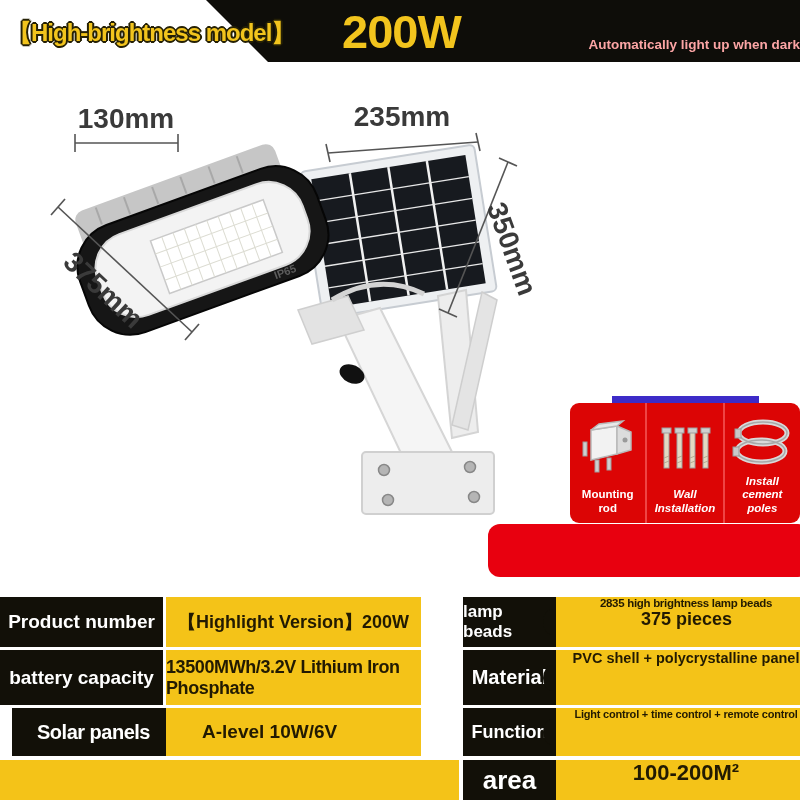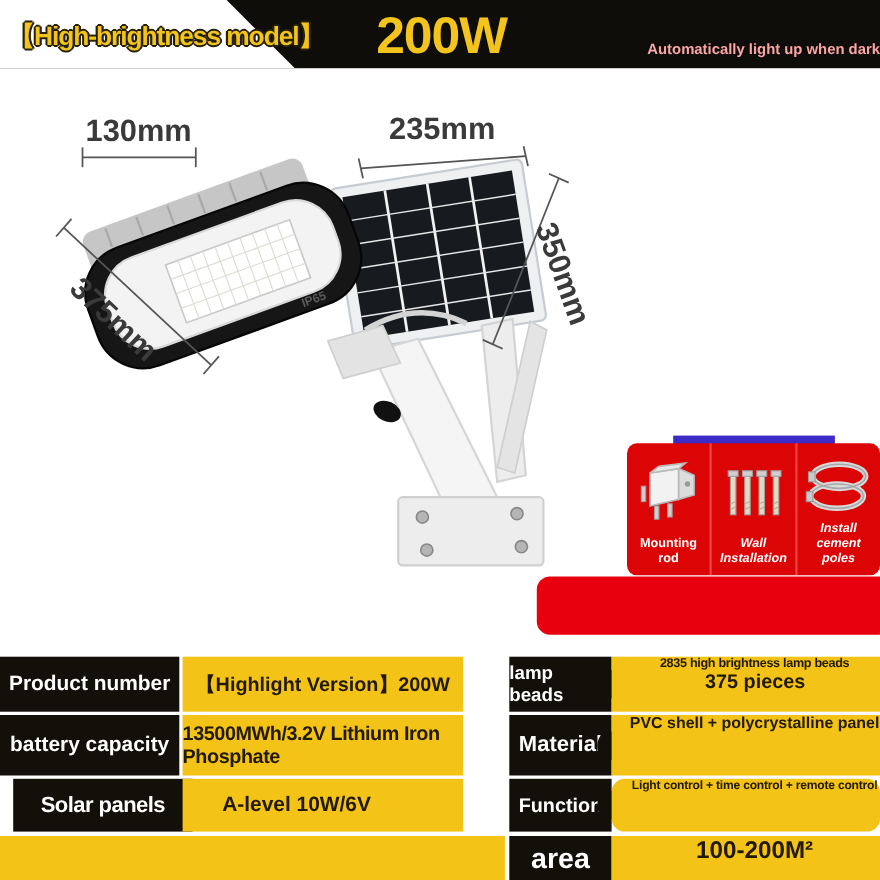--- a/index.html
+++ b/index.html
@@ -48,21 +48,21 @@
   .cl-label{left:0;width:163px;} .cl-value{left:166px;width:255px;padding-left:14px;box-sizing:border-box;}
   .cr-label{left:463px;width:93px;} .cr-value{left:556px;width:244px;padding-left:16px;box-sizing:border-box;flex-direction:column;}
   .cl-bottom{left:0;width:459px;}
   .t-prodnum{font-size:19px;} .t-battery{font-size:19px;} .t-solar{font-size:20px;letter-spacing:-0.5px;margin-left:12px;}
   .t-lamp{font-size:17px;} .t-material{font-size:20px;} .t-function{font-size:18px;} .t-area{font-size:26px;}
   .v-center{justify-content:center;padding-left:0;}
   .v-prodnum{font-size:18px;} .v-battery{font-size:18px;letter-spacing:-0.4px;}
   .v-solar-big{font-size:26px;letter-spacing:-0.5px;} .v-solar-small{font-size:19px;margin-left:22px;}
   .v-lamp-small{font-size:11.5px;letter-spacing:-0.3px;white-space:nowrap;}
   .v-lamp-big{font-size:18px;white-space:nowrap;margin-left:1px;}
-  .v-material{font-size:14.5px;} .v-function{font-size:11px;letter-spacing:-0.2px;border-radius:12px;}
+  .v-material{font-size:14.5px;} .v-function{font-size:11px;letter-spacing:-0.2px;}
   .v-area{font-size:22px;}
 </style>
 </head>
 <body>
 
 <div class="page">
 
   <svg class="figure" viewBox="0 0 800 800" xmlns="http://www.w3.org/2000/svg">
 
     <g transform="translate(300,172) rotate(-9)">

